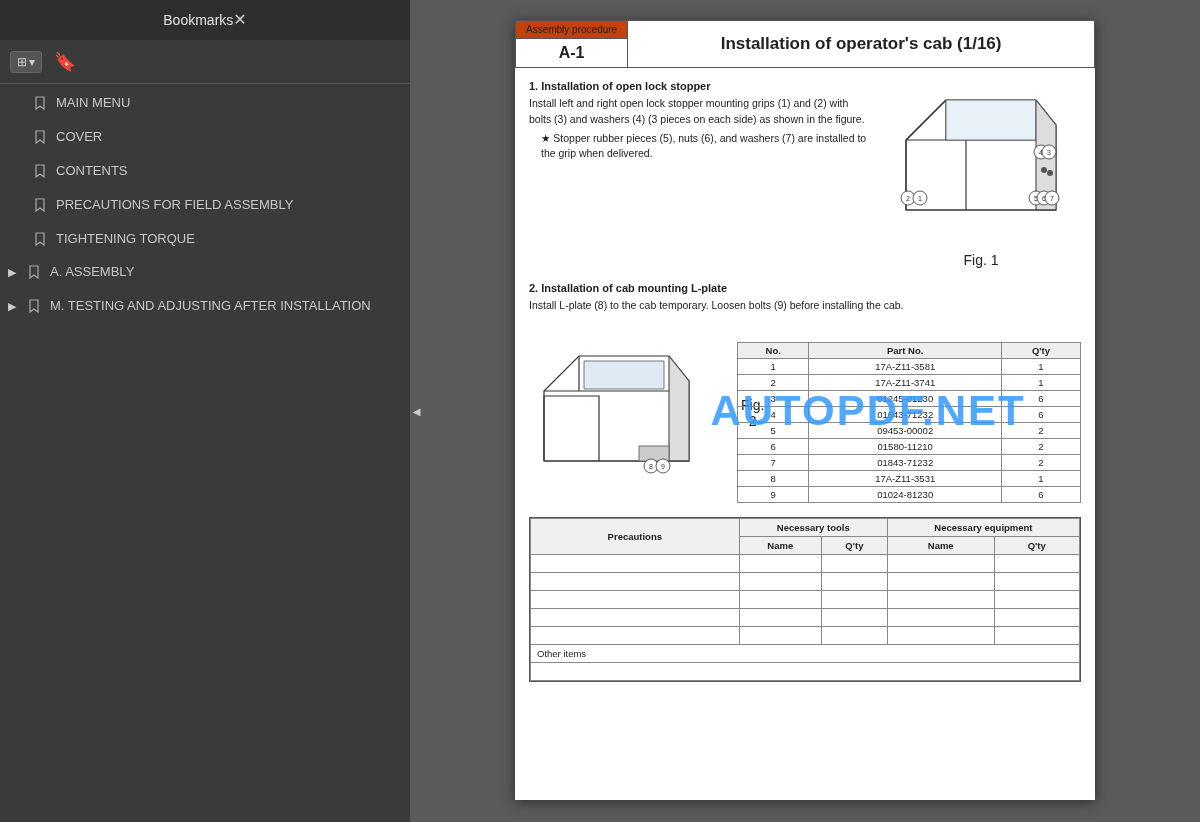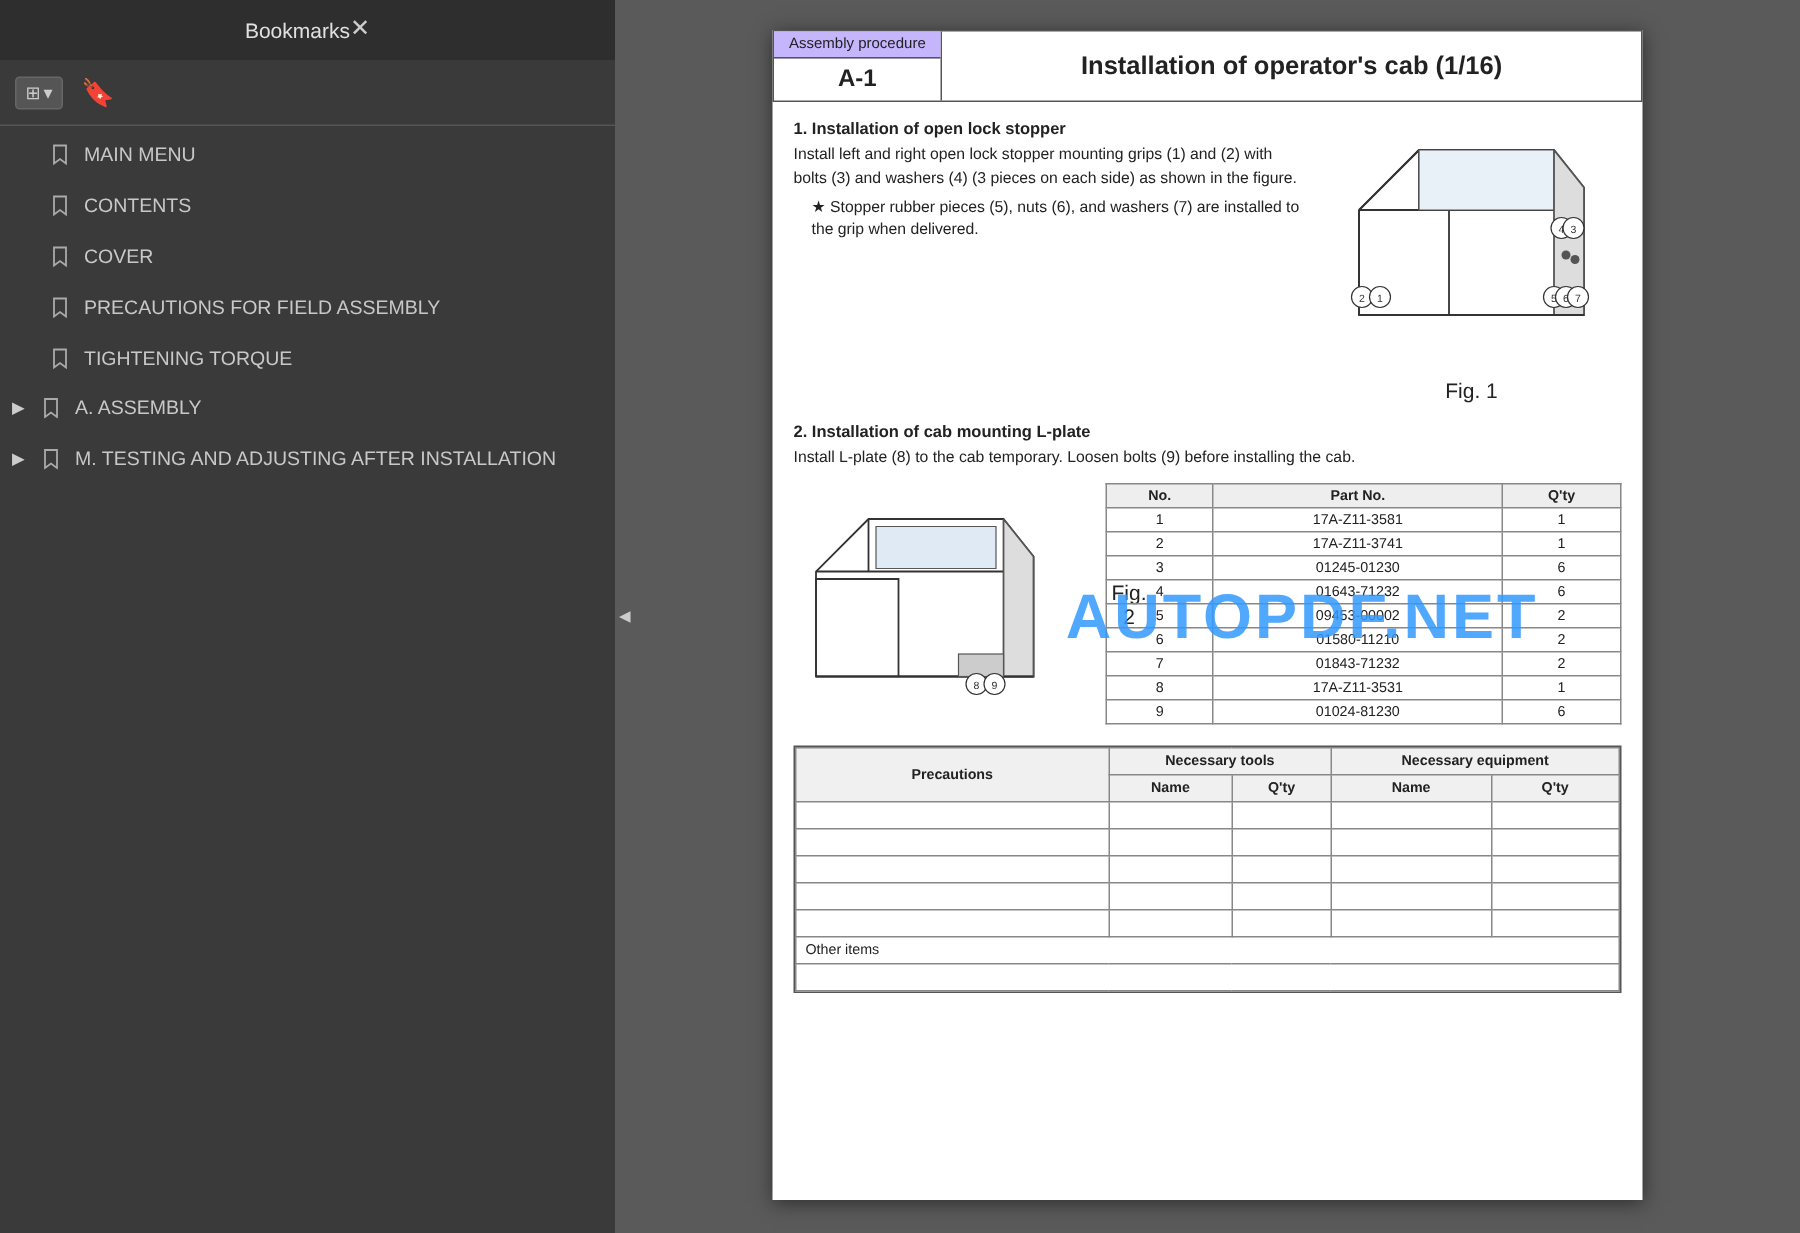--- a/index.html
+++ b/index.html
@@ -166,21 +166,21 @@
       align-items: stretch;
     }
     .doc-header-left {
       display: flex;
       flex-direction: column;
       border-right: 1.5px solid #555;
     }
     .doc-header-procedure {
       padding: 3px 10px;
       font-size: 10px;
-      background: #c4b5fd;
+      background: #c2410c;
       border-bottom: 1px solid #555;
     }
     .doc-header-code {
       padding: 5px 10px;
       font-size: 16px;
       font-weight: bold;
       text-align: center;
       min-width: 80px;
     }
     .doc-header-title {
@@ -252,20 +252,21 @@
       flex-direction: row;
       align-items: center;
       gap: 32px;
     }
     .fig2-image svg {
       width: 180px;
       height: 140px;
     }
     .parts-table-area {
       flex: 1;
+      margin-top: 20px;
     }
     .parts-table {
       border-collapse: collapse;
       font-size: 9.5px;
       width: 100%;
     }
     .parts-table th, .parts-table td {
       border: 1px solid #888;
       padding: 2px 5px;
       text-align: center;
@@ -333,31 +334,31 @@
       <span class="bookmark-label">MAIN MENU</span>
     </div>
 
     <div class="bookmark-item">
       <span class="bookmark-chevron"> </span>
       <span class="bookmark-icon">
         <svg viewBox="0 0 12 14" fill="none">
             <path d="M2 1h8v12l-4-3-4 3V1z" stroke="#aaa" stroke-width="1.2" fill="none"></path>
           </svg>
       </span>
-      <span class="bookmark-label">CONTENTS</span>
+      <span class="bookmark-label">COVER</span>
     </div>
 
     <div class="bookmark-item">
       <span class="bookmark-chevron"> </span>
       <span class="bookmark-icon">
         <svg viewBox="0 0 12 14" fill="none">
             <path d="M2 1h8v12l-4-3-4 3V1z" stroke="#aaa" stroke-width="1.2" fill="none"></path>
           </svg>
       </span>
-      <span class="bookmark-label">COVER</span>
+      <span class="bookmark-label">CONTENTS</span>
     </div>
 
     <div class="bookmark-item">
       <span class="bookmark-chevron"> </span>
       <span class="bookmark-icon">
         <svg viewBox="0 0 12 14" fill="none">
             <path d="M2 1h8v12l-4-3-4 3V1z" stroke="#aaa" stroke-width="1.2" fill="none"></path>
           </svg>
       </span>
       <span class="bookmark-label">PRECAUTIONS FOR FIELD ASSEMBLY</span>

